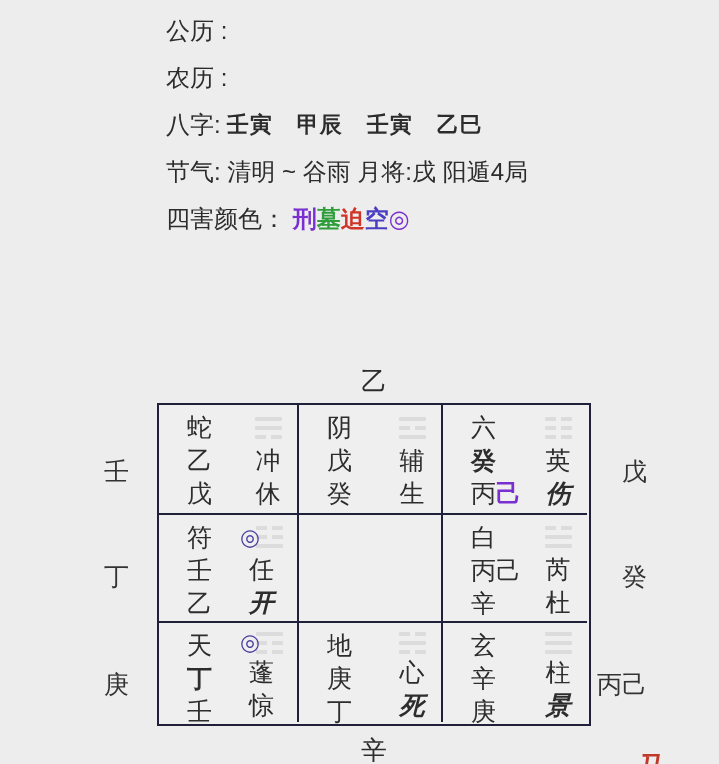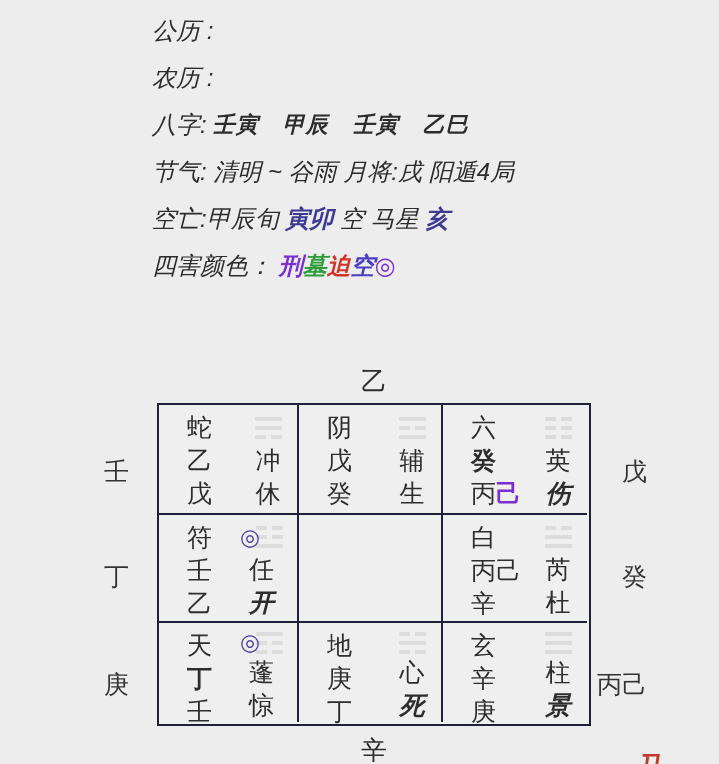--- a/index.html
+++ b/index.html
@@ -3,21 +3,21 @@
 <meta charset="utf-8">
 <style>
   html,body{margin:0;padding:0;}
   body{
     width:719px;height:764px;position:relative;overflow:hidden;
     background:#ededed;
     font-family:"Liberation Sans","DejaVu Sans",sans-serif;
     color:#2c2c2c;
   }
   
-  .header{position:absolute;left:152px;top:7px;font-style:italic;}
+  .header{position:absolute;left:166px;top:7px;}
   .hline{display:flex;align-items:center;height:47px;font-size:24px;white-space:pre;color:#2c2c2c;}
   .bazi-val{font-weight:bold;font-size:22px;letter-spacing:1px;margin-left:6px;}
   .bazi-gap{margin-left:24px;}
   .indigo{color:#3c3a92;font-weight:bold;}
   .c-purple{color:#7a2fd0;font-weight:bold;}
   .c-green{color:#2f9e3a;font-weight:bold;}
   .c-red{color:#d03428;font-weight:bold;}
   .c-indigo2{color:#4b3ec2;font-weight:bold;}
   
   .top-stem{position:absolute;left:157px;top:364px;width:434px;text-align:center;font-size:26px;}
@@ -47,21 +47,20 @@
 </head>
 <body>
 
 <div class="header">
   <div class="hline"><span>公历 :</span></div>
   <div class="hline"><span>农历 :</span></div>
   <div class="hline">
     <span>八字:</span><span class="bazi-val">壬寅</span><span class="bazi-val bazi-gap">甲辰</span><span class="bazi-val bazi-gap">壬寅</span><span class="bazi-val bazi-gap">乙巳</span>
   </div>
   <div class="hline">节气: 清明 ~ 谷雨 月将:戌 阳遁4局</div>
-  <div class="hline"><span>空亡:甲辰旬 </span><span class="indigo">寅卯</span><span> 空 马星 </span><span class="indigo">亥</span></div>
   <div class="hline"><span>四害颜色： </span><span class="c-purple">刑</span><span class="c-green">墓</span><span class="c-red">迫</span><span class="c-indigo2">空</span><span class="c-purple">◎</span></div>
 </div>
 
 <div class="top-stem">乙</div>
 <div class="side-stem" style="left:104px;top:455px;">壬</div>
 <div class="side-stem" style="left:104px;top:560px;">丁</div>
 <div class="side-stem" style="left:104px;top:668px;">庚</div>
 <div class="side-stem" style="left:622px;top:455px;">戊</div>
 <div class="side-stem" style="left:622px;top:560px;">癸</div>
 <div class="side-stem" style="left:597px;top:668px;">丙己</div>

